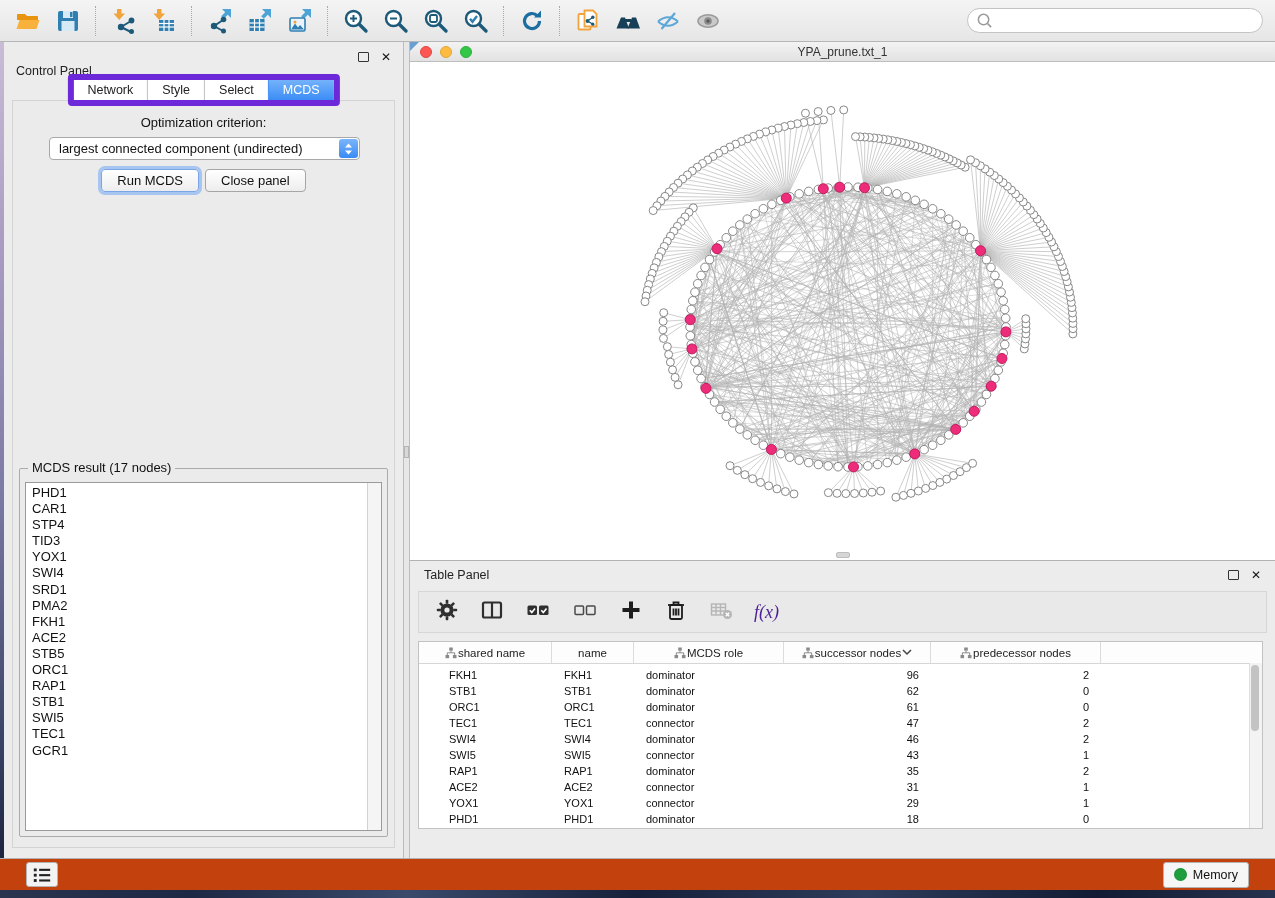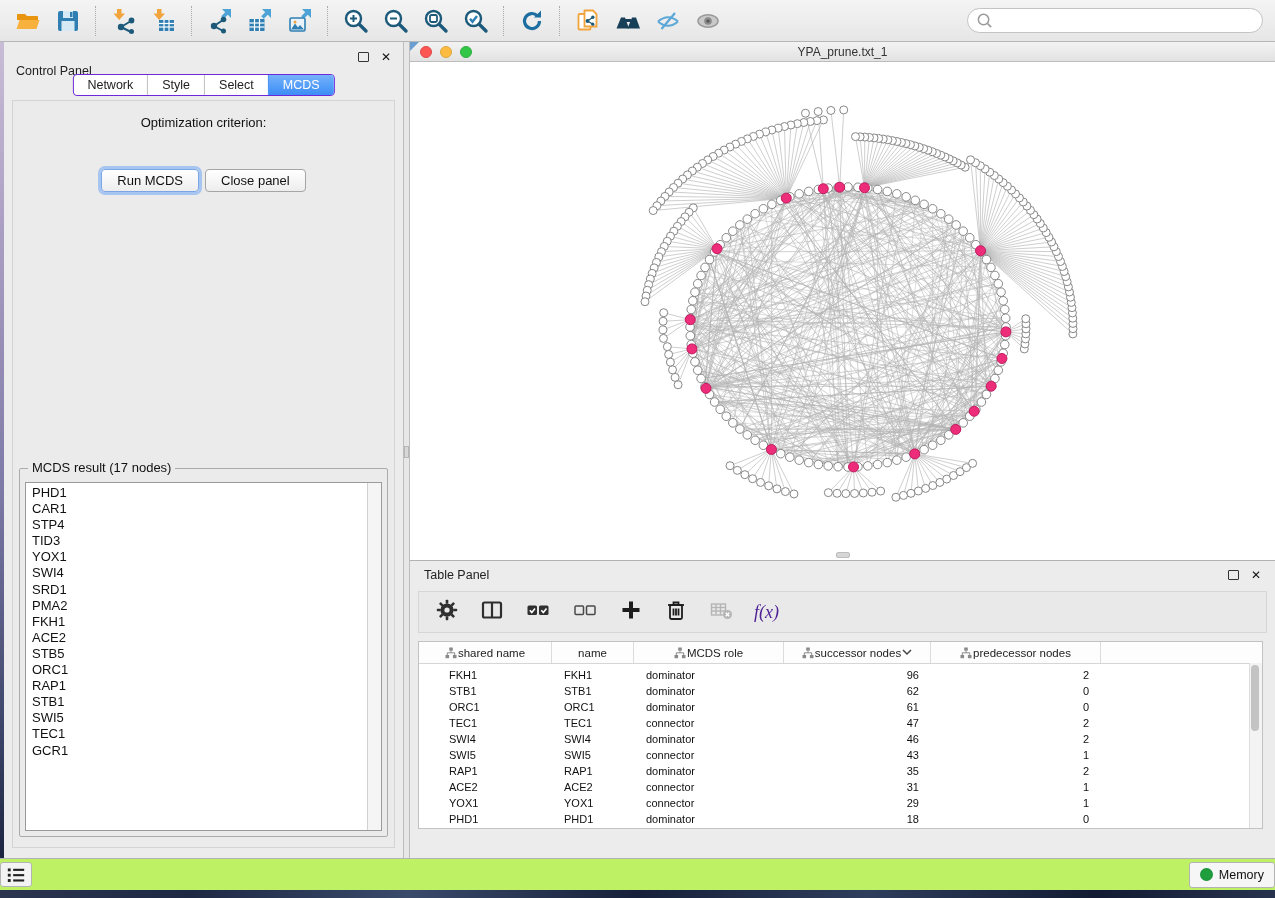--- a/index.html
+++ b/index.html
@@ -22,21 +22,21 @@
   .wall-left{width:4px;background:linear-gradient(#c9bcd6 0%,#a99cc2 25%,#7d7aa6 55%,#3b4468 85%,#1d2440 100%);}
 
   
   .control-panel{width:399px;background:#ececec;position:relative;box-sizing:border-box;}
   .cp-titlebar{height:30px;display:flex;align-items:center;padding:0 12px;}
   .cp-title{font-size:12.5px;color:#222;margin-top:28px;}
   .win-icons{margin-left:auto;display:flex;align-items:center;gap:12px;}
   .float-box{width:9px;height:8px;border:1.5px solid #333;display:inline-block;border-radius:1px;}
   .close-x{font-size:12px;font-weight:bold;color:#111;line-height:1;}
   .cp-tabs{position:absolute;left:50%;transform:translateX(-50%);top:32px;display:inline-flex;
-    border:1px solid #6d28d9;border-radius:4px;background:#fff;overflow:hidden;z-index:2;}
+    border:6px solid #6d28d9;border-radius:4px;background:#fff;overflow:hidden;z-index:2;}
   .seg{padding:3px 14px;font-size:12.5px;color:#222;border-left:1px solid #bfbfbf;white-space:nowrap;}
   .seg:first-child{border-left:none;}
   .seg.sel{background:linear-gradient(#74b2fa,#3c8df6);color:#fff;border-left-color:#3c8df6;}
   .cp-content{position:absolute;left:8px;right:8px;top:58px;bottom:10px;
     border:1px solid #d4d4d4;background:#ebebeb;}
   .opt-label{position:absolute;top:14px;left:0;right:0;text-align:center;font-size:13px;color:#111;}
   .crit-select{position:absolute;top:36px;left:36px;right:34px;height:23px;background:#fff;
     border:1px solid #a8a8a8;border-radius:4px;font-size:13px;color:#111;line-height:22px;
     padding-left:9px;box-sizing:border-box;}
   .crit-stepper{position:absolute;right:1px;top:1px;width:19px;height:19px;border-radius:3px;
@@ -92,22 +92,22 @@
   .tcell.c2{padding-left:12px;}
   .tcell.c3{text-align:right;padding-right:12px;}
   .tcell.c4{text-align:right;padding-right:12px;}
   .tbody{padding-top:3px;}
   .tv-scroll{position:absolute;right:0;top:21px;bottom:0;width:12px;background:#f3f3f3;border-left:1px solid #ddd;}
   .tv-thumb{position:absolute;left:1px;top:2px;width:8px;height:66px;background:#c3c3c3;border-radius:4px;}
   .table-tabs{position:absolute;left:50%;transform:translateX(-50%);bottom:2px;display:inline-flex;
     border:1px solid #979797;border-radius:4px;background:#fff;overflow:hidden;}
 
   
-  .statusbar{height:32px;background:#bef264;border-top:1px solid #b2b2b2;display:flex;align-items:center;
-    padding:0 0;box-sizing:border-box;}
+  .statusbar{height:32px;background:#c2410c;border-top:1px solid #b2b2b2;display:flex;align-items:center;
+    padding:0 26px;box-sizing:border-box;}
   .sq-btn{width:30px;height:23px;border:1px solid #b3b3b3;border-radius:3px;background:#f3f3f3;
     display:flex;align-items:center;justify-content:center;}
   .mem-btn{margin-left:auto;height:24px;border:1px solid #b3b3b3;border-radius:3px;background:#f6f6f6;
     display:flex;align-items:center;gap:6px;padding:0 10px;font-size:12.5px;color:#111;}
   .mem-dot{width:11px;height:11px;border-radius:50%;background:#1f9e3e;border:1px solid #15803264;}
   .wall-bottom{height:8px;background:linear-gradient(90deg,#2b3550 0%,#1d2844 15%,#3a4a6b 32%,#16203a 50%,#2e3d5c 68%,#121b33 86%,#27324e 100%);}
 </style>
 </head>
 <body>
 
@@ -279,20 +279,29 @@
         </span>
       </div>
       <div class="cp-tabs">
         <span class="seg">Network</span>
         <span class="seg">Style</span>
         <span class="seg">Select</span>
         <span class="seg sel">MCDS</span>
       </div>
       <div class="cp-content">
         <div class="opt-label">Optimization criterion:</div>
+        <div class="crit-select">
+          <span>largest connected component (undirected)</span>
+          <span class="crit-stepper">
+            <svg width="13" height="14" viewBox="0 0 13 14">
+                <path d="M3 5.5L6.5 1.5 10 5.5z" fill="#fff"></path>
+                <path d="M3 8.5L6.5 12.5 10 8.5z" fill="#fff"></path>
+              </svg>
+          </span>
+        </div>
         <div class="btn-row">
           <span class="pbtn focus">Run MCDS</span>
           <span class="pbtn">Close panel</span>
         </div>
         <div class="groupbox">
           <span class="gb-label">MCDS result (17 nodes)</span>
           <div class="listbox">
             <div class="items">
                 <div>PHD1</div>
                 <div>CAR1</div>

